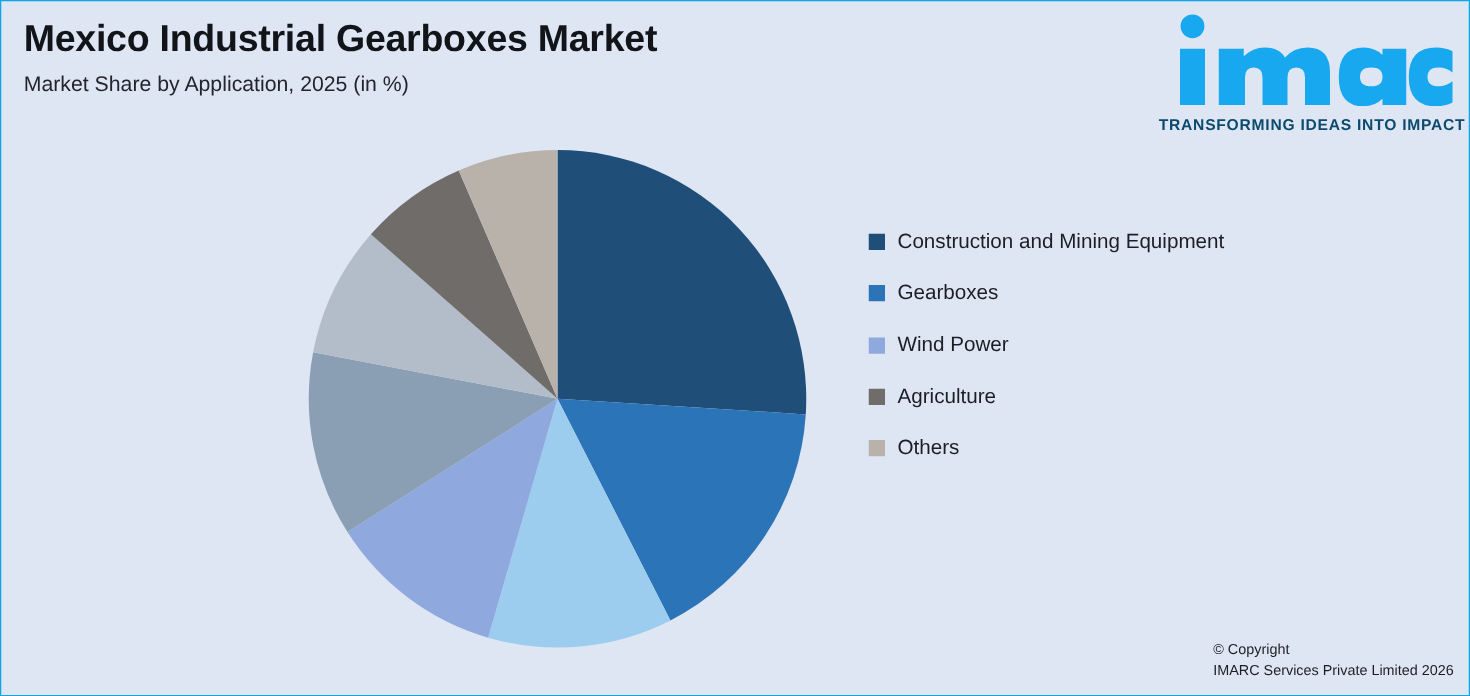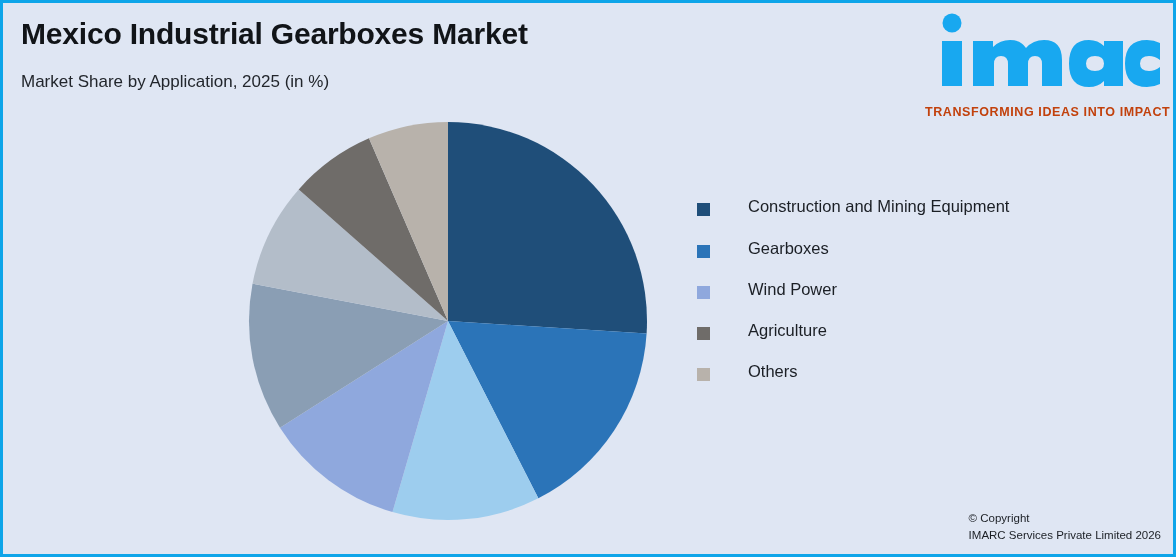--- a/index.html
+++ b/index.html
@@ -11,21 +11,21 @@
     height: 557px;
     background: #dde5f2;
     font-family: "Liberation Sans", sans-serif;
     overflow: hidden;
     position: relative;
   }
   #page {
     position: absolute;
     inset: 0;
     background: #dfe6f3;
-    border: 3px solid #0ea5e9;
+    border: 1px solid #0ea5e9;
     box-sizing: border-box;
   }
 
   
   .header {
     position: absolute;
     left: 18px;
     top: 14px;
     width: 700px;
   }
@@ -33,43 +33,43 @@
     font-size: 30px;
     font-weight: bold;
     color: #111418;
     letter-spacing: -0.2px;
     line-height: 1.15;
     white-space: nowrap;
   }
   .chart-subtitle {
     font-size: 17px;
     color: #22262c;
-    margin-top: 20px;
+    margin-top: 8px;
     line-height: 1.2;
     white-space: nowrap;
   }
 
   
   .logo-wrap {
     position: absolute;
     right: 8px;
     top: 10px;
     width: 240px;
     text-align: center;
   }
   .logo-mark {
     display: block;
     margin: 0 auto;
   }
   .logo-tagline {
     font-size: 12.5px;
     font-weight: bold;
-    color: #c2410c;
+    color: #0c4a6e;
     letter-spacing: 0.6px;
-    margin-top: 18px;
+    margin-top: 8px;
     white-space: nowrap;
   }
 
   
   .pie-area {
     position: absolute;
     left: 245px;
     top: 118px;
     width: 400px;
     height: 400px;
@@ -78,23 +78,22 @@
 
   
   .legend {
     position: absolute;
     left: 694px;
     top: 172px;
     width: 420px;
   }
   .legend-item {
     display: flex;
-    align-items: flex-end;
+    align-items: center;
     height: 41.3px;
-    gap: 28px;
   }
   .legend-swatch {
     width: 13px;
     height: 13px;
     flex: 0 0 13px;
     margin-right: 10px;
   }
   .legend-label {
     font-size: 16.5px;
     color: #1b1f25;

